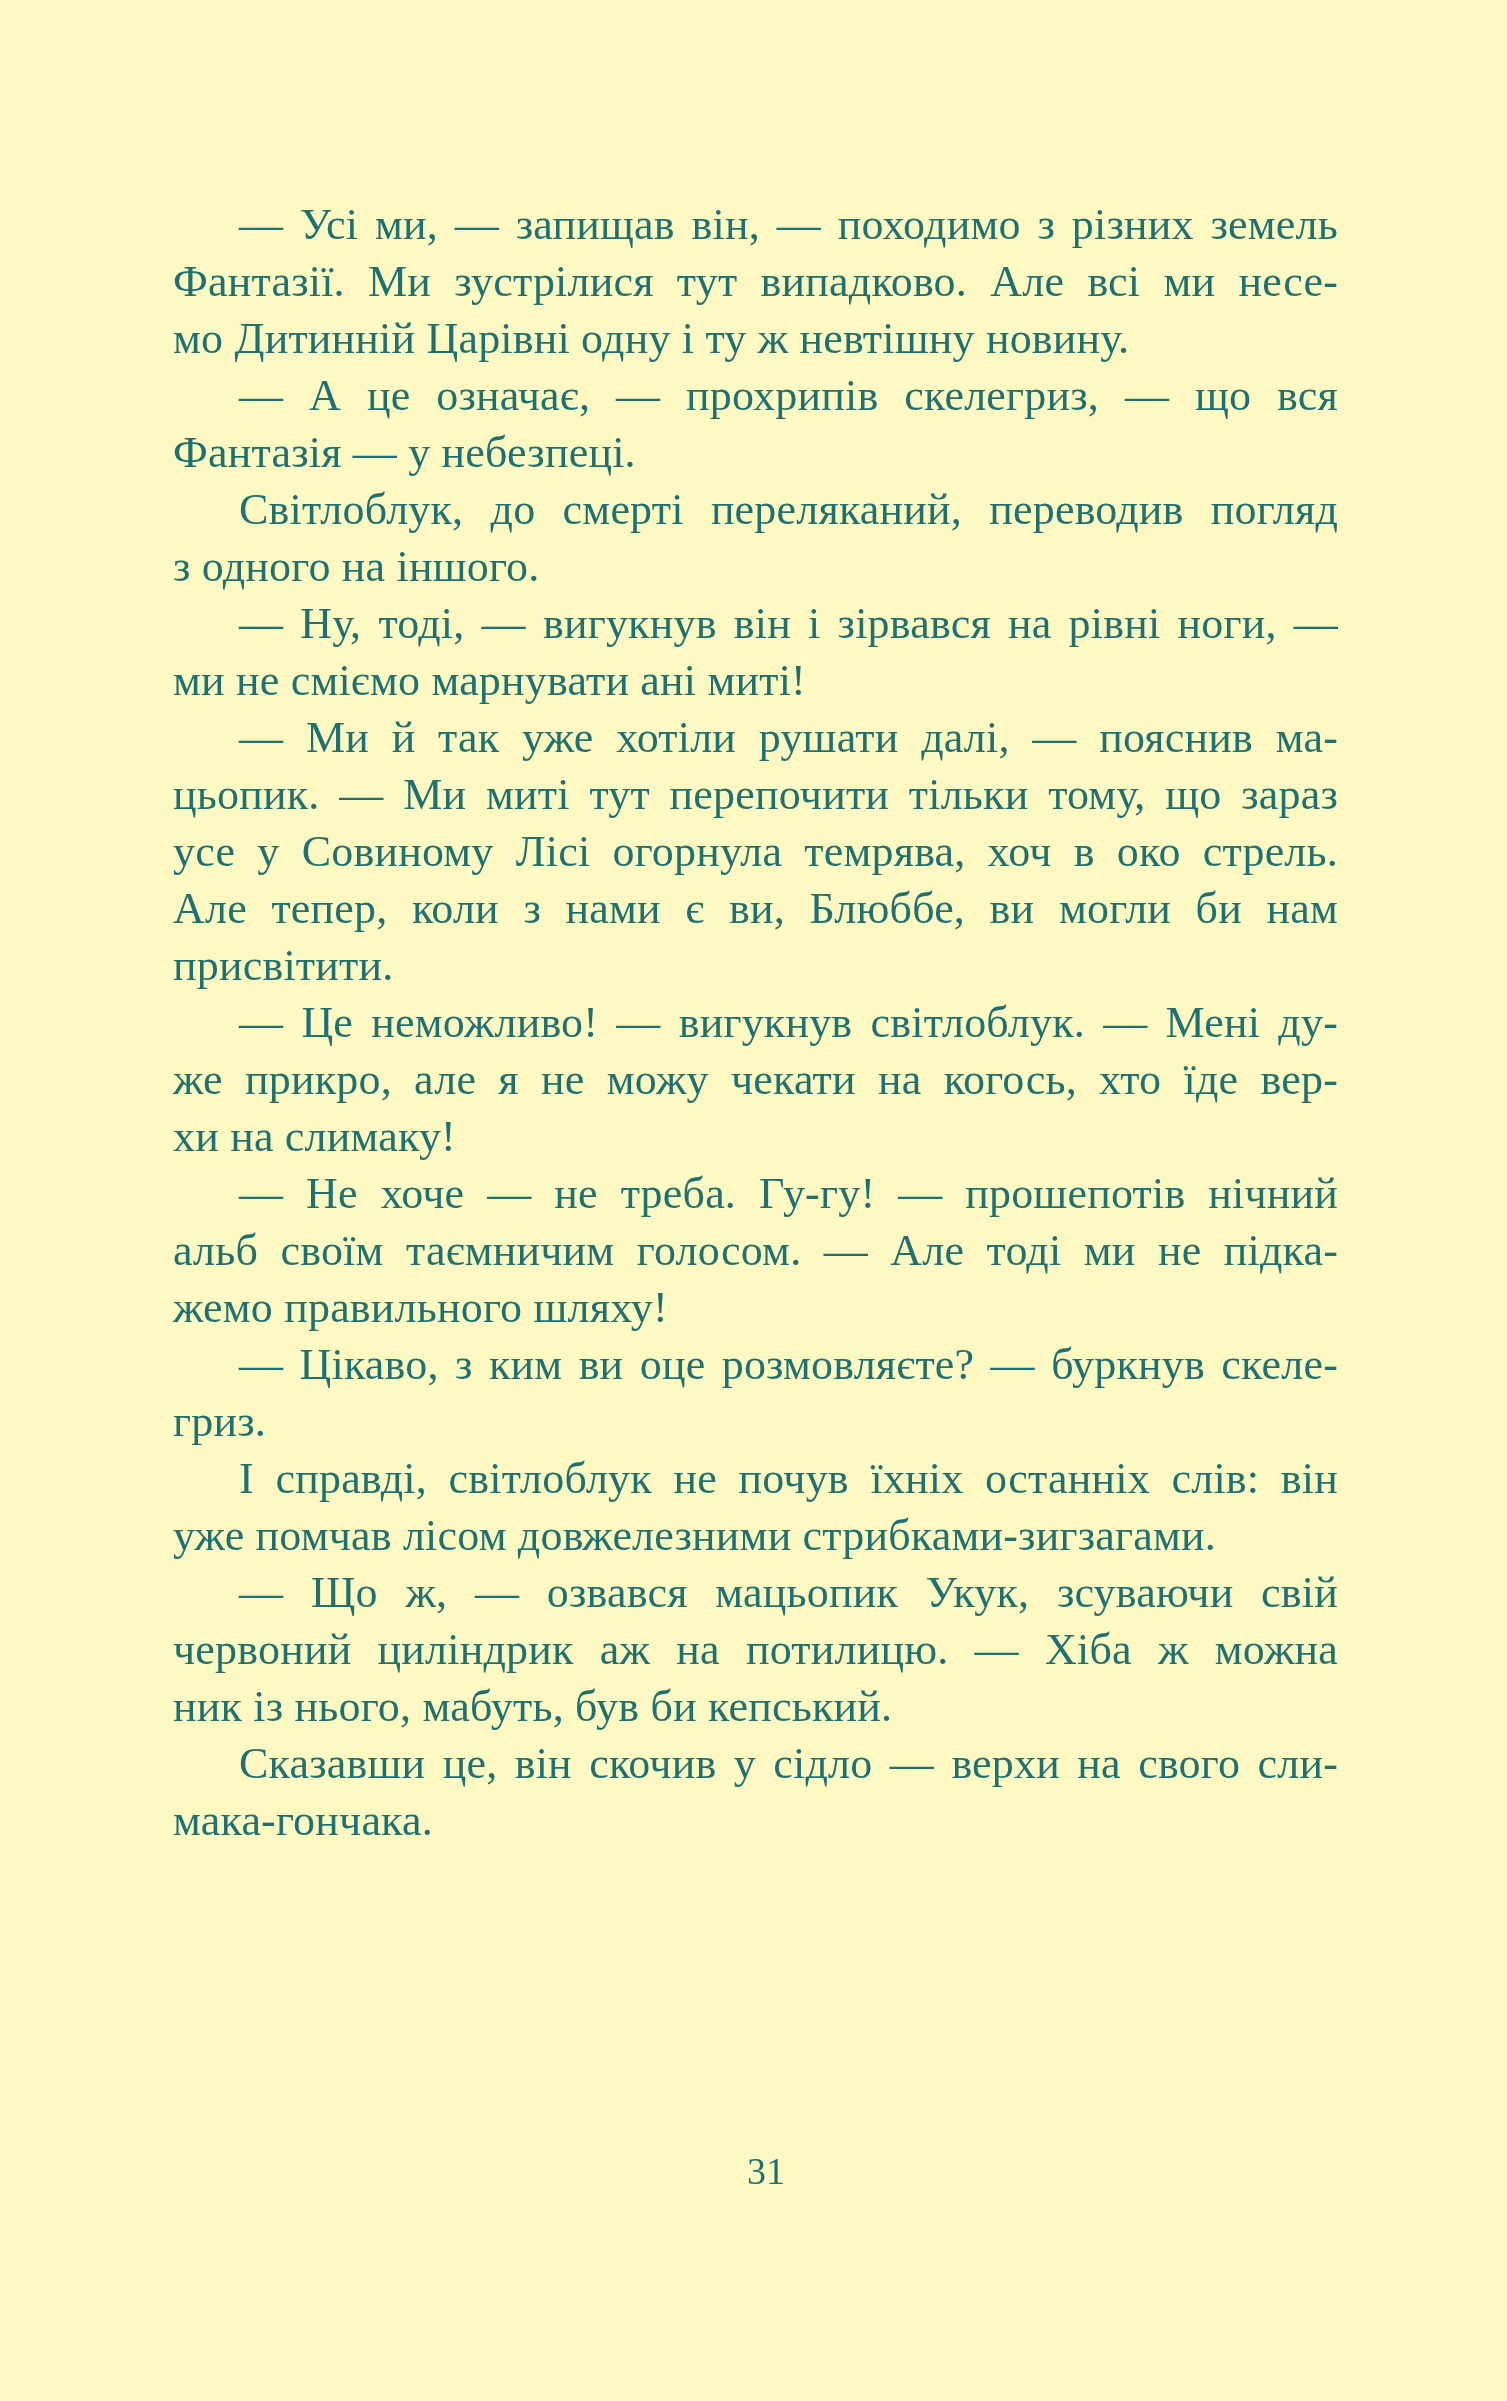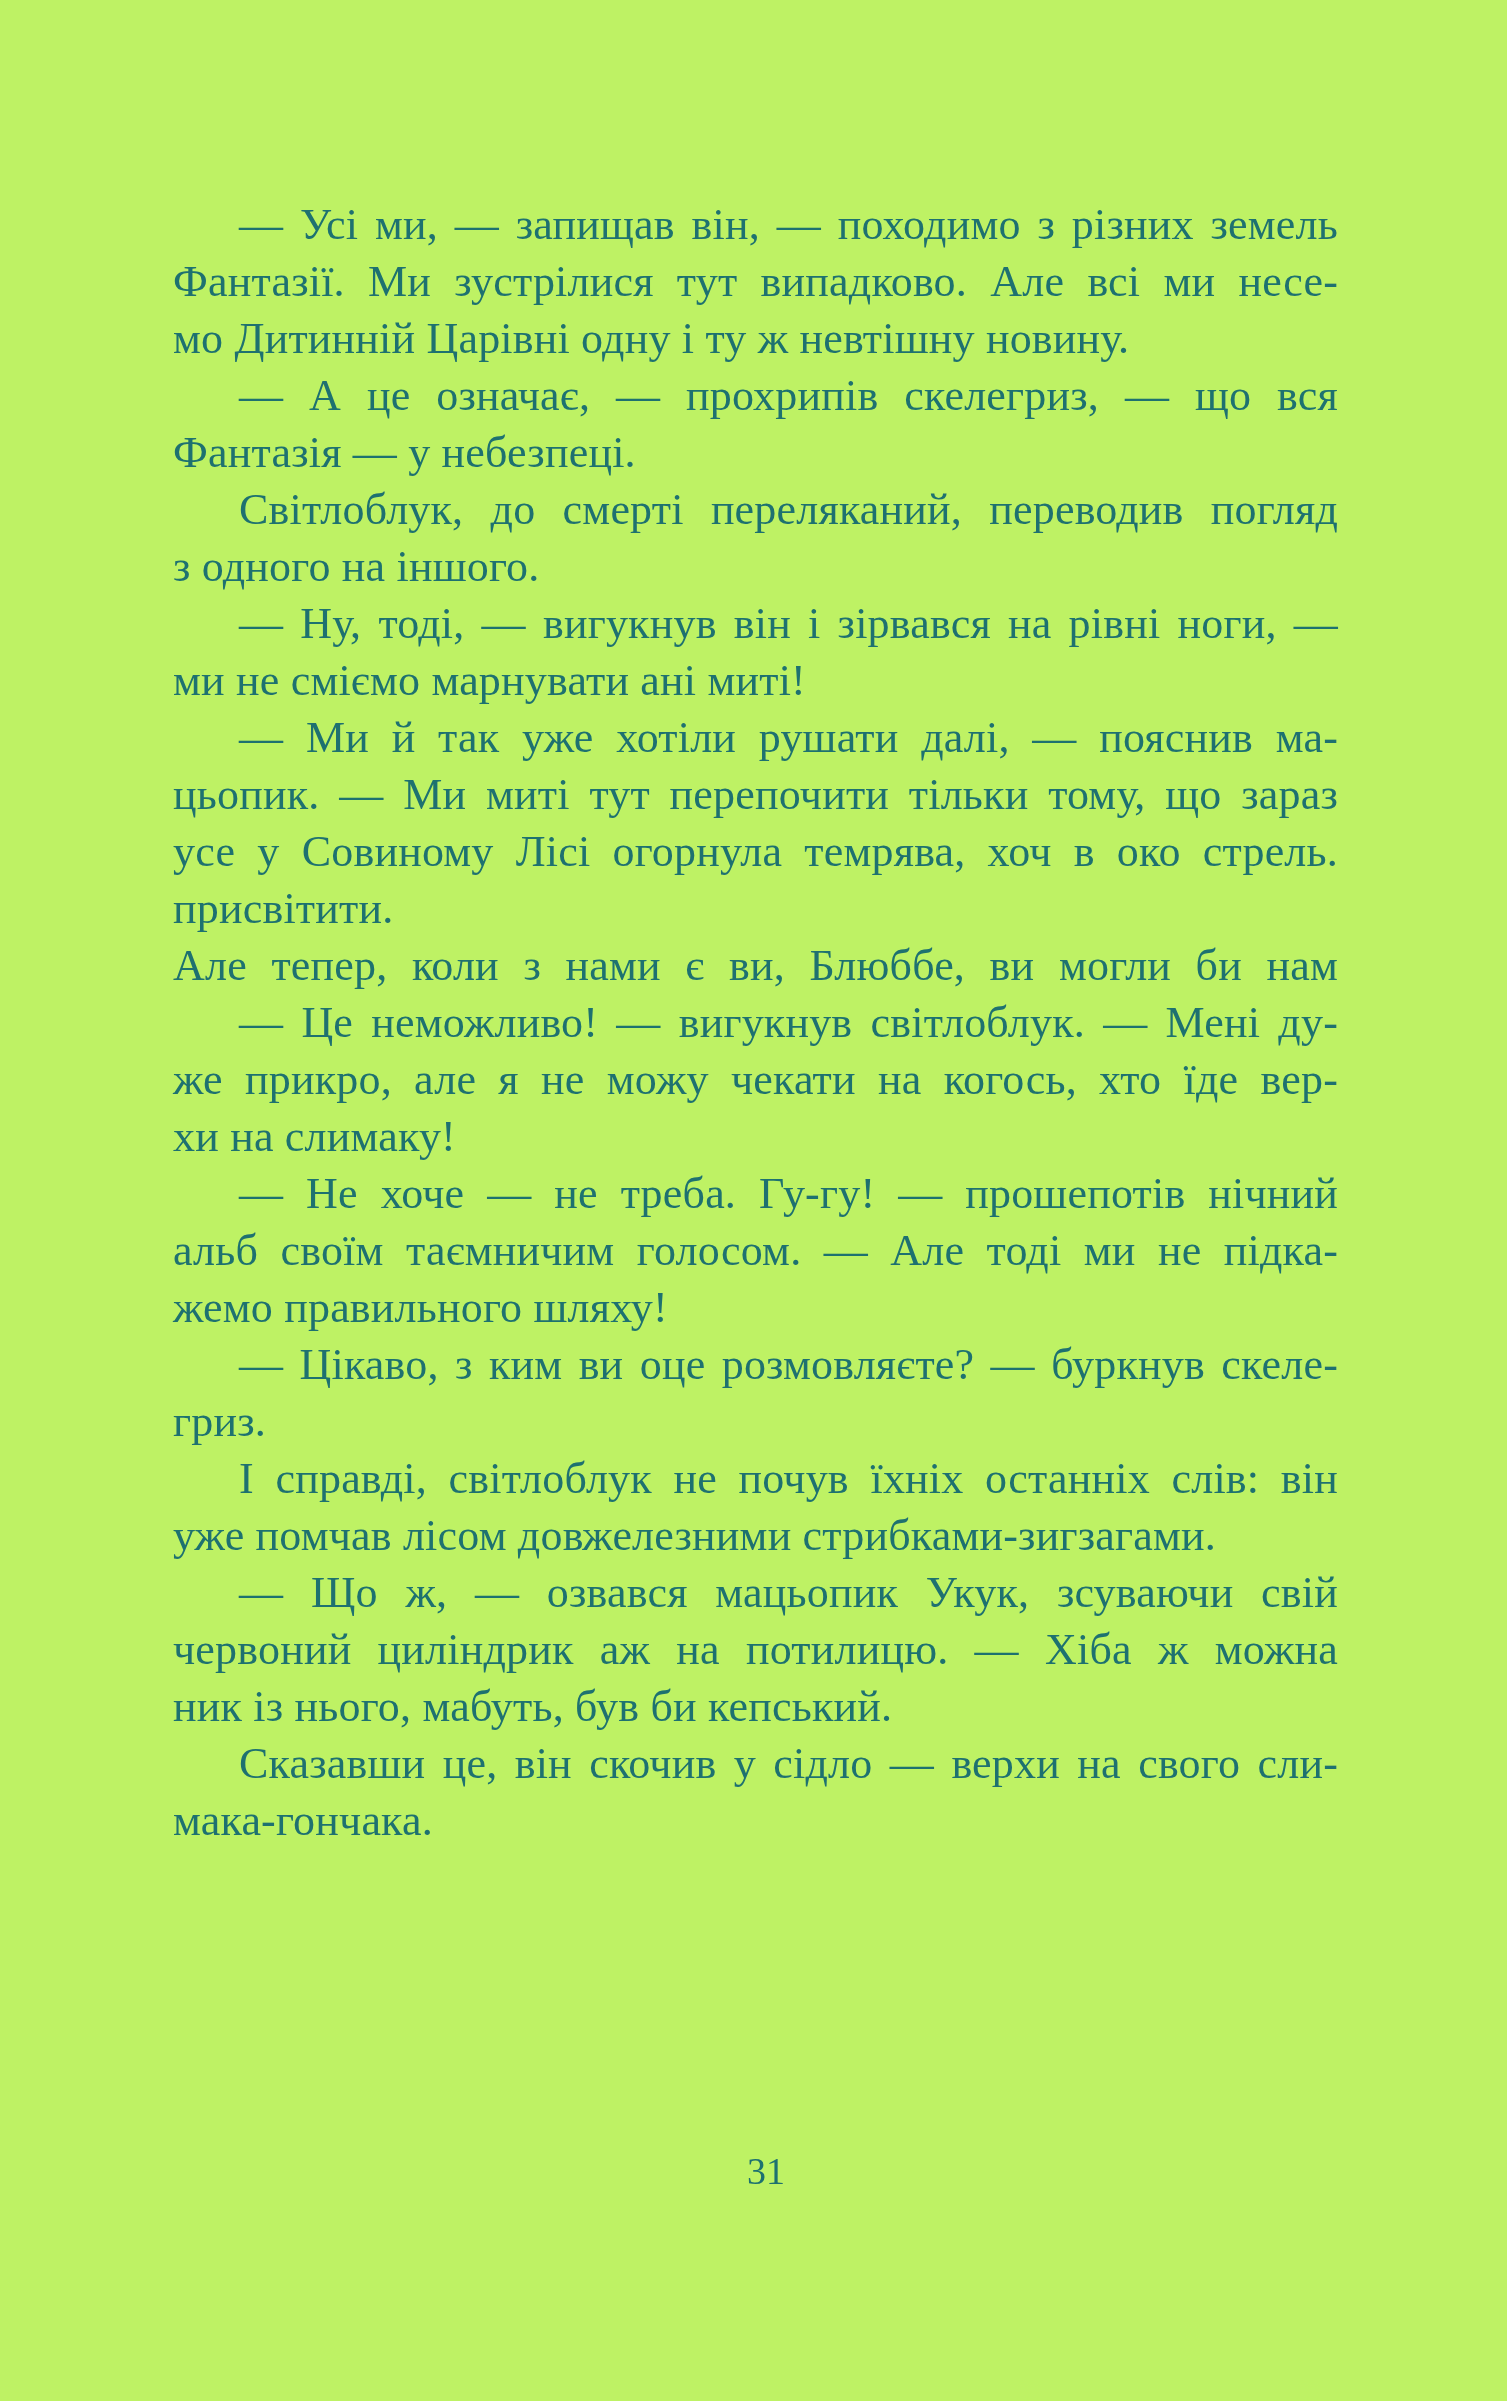--- a/index.html
+++ b/index.html
@@ -10,21 +10,21 @@
   }
   body {
     position: relative;
     font-family: "Liberation Serif", "DejaVu Serif", serif;
     color: #1e7170;
     overflow: hidden;
   }
   .book-page {
     position: absolute;
     inset: 0;
-    background: #bef264;
+    background: #fef9c3;
   }
   .text-block {
     position: absolute;
     left: 173px;
     top: 196px;
     width: 1165px;
   }
   .paragraph {
     margin: 0;
   }
@@ -70,22 +70,22 @@
         <div class="text-line last-line">з одного на іншого.</div>
       </div>
       <div class="paragraph">
         <div class="text-line first-line">— Ну, тоді, — вигукнув він і зірвався на рівні ноги, —</div>
         <div class="text-line last-line">ми не сміємо марнувати ані миті!</div>
       </div>
       <div class="paragraph">
         <div class="text-line first-line">— Ми й так уже хотіли рушати далі, — пояснив ма-</div>
         <div class="text-line">цьопик. — Ми миті тут перепочити тільки тому, що зараз</div>
         <div class="text-line">усе у Совиному Лісі огорнула темрява, хоч в око стрель.</div>
+        <div class="text-line">Але тепер, коли з нами є ви, Блюббе, ви могли би нам</div>
         <div class="text-line last-line">присвітити.</div>
-        <div class="text-line">Але тепер, коли з нами є ви, Блюббе, ви могли би нам</div>
       </div>
       <div class="paragraph">
         <div class="text-line first-line">— Це неможливо! — вигукнув світлоблук. — Мені ду-</div>
         <div class="text-line">же прикро, але я не можу чекати на когось, хто їде вер-</div>
         <div class="text-line last-line">хи на слимаку!</div>
       </div>
       <div class="paragraph">
         <div class="text-line first-line">— Не хоче — не треба. Гу-гу! — прошепотів нічний</div>
         <div class="text-line">альб своїм таємничим голосом. — Але тоді ми не підка-</div>
         <div class="text-line last-line">жемо правильного шляху!</div>

